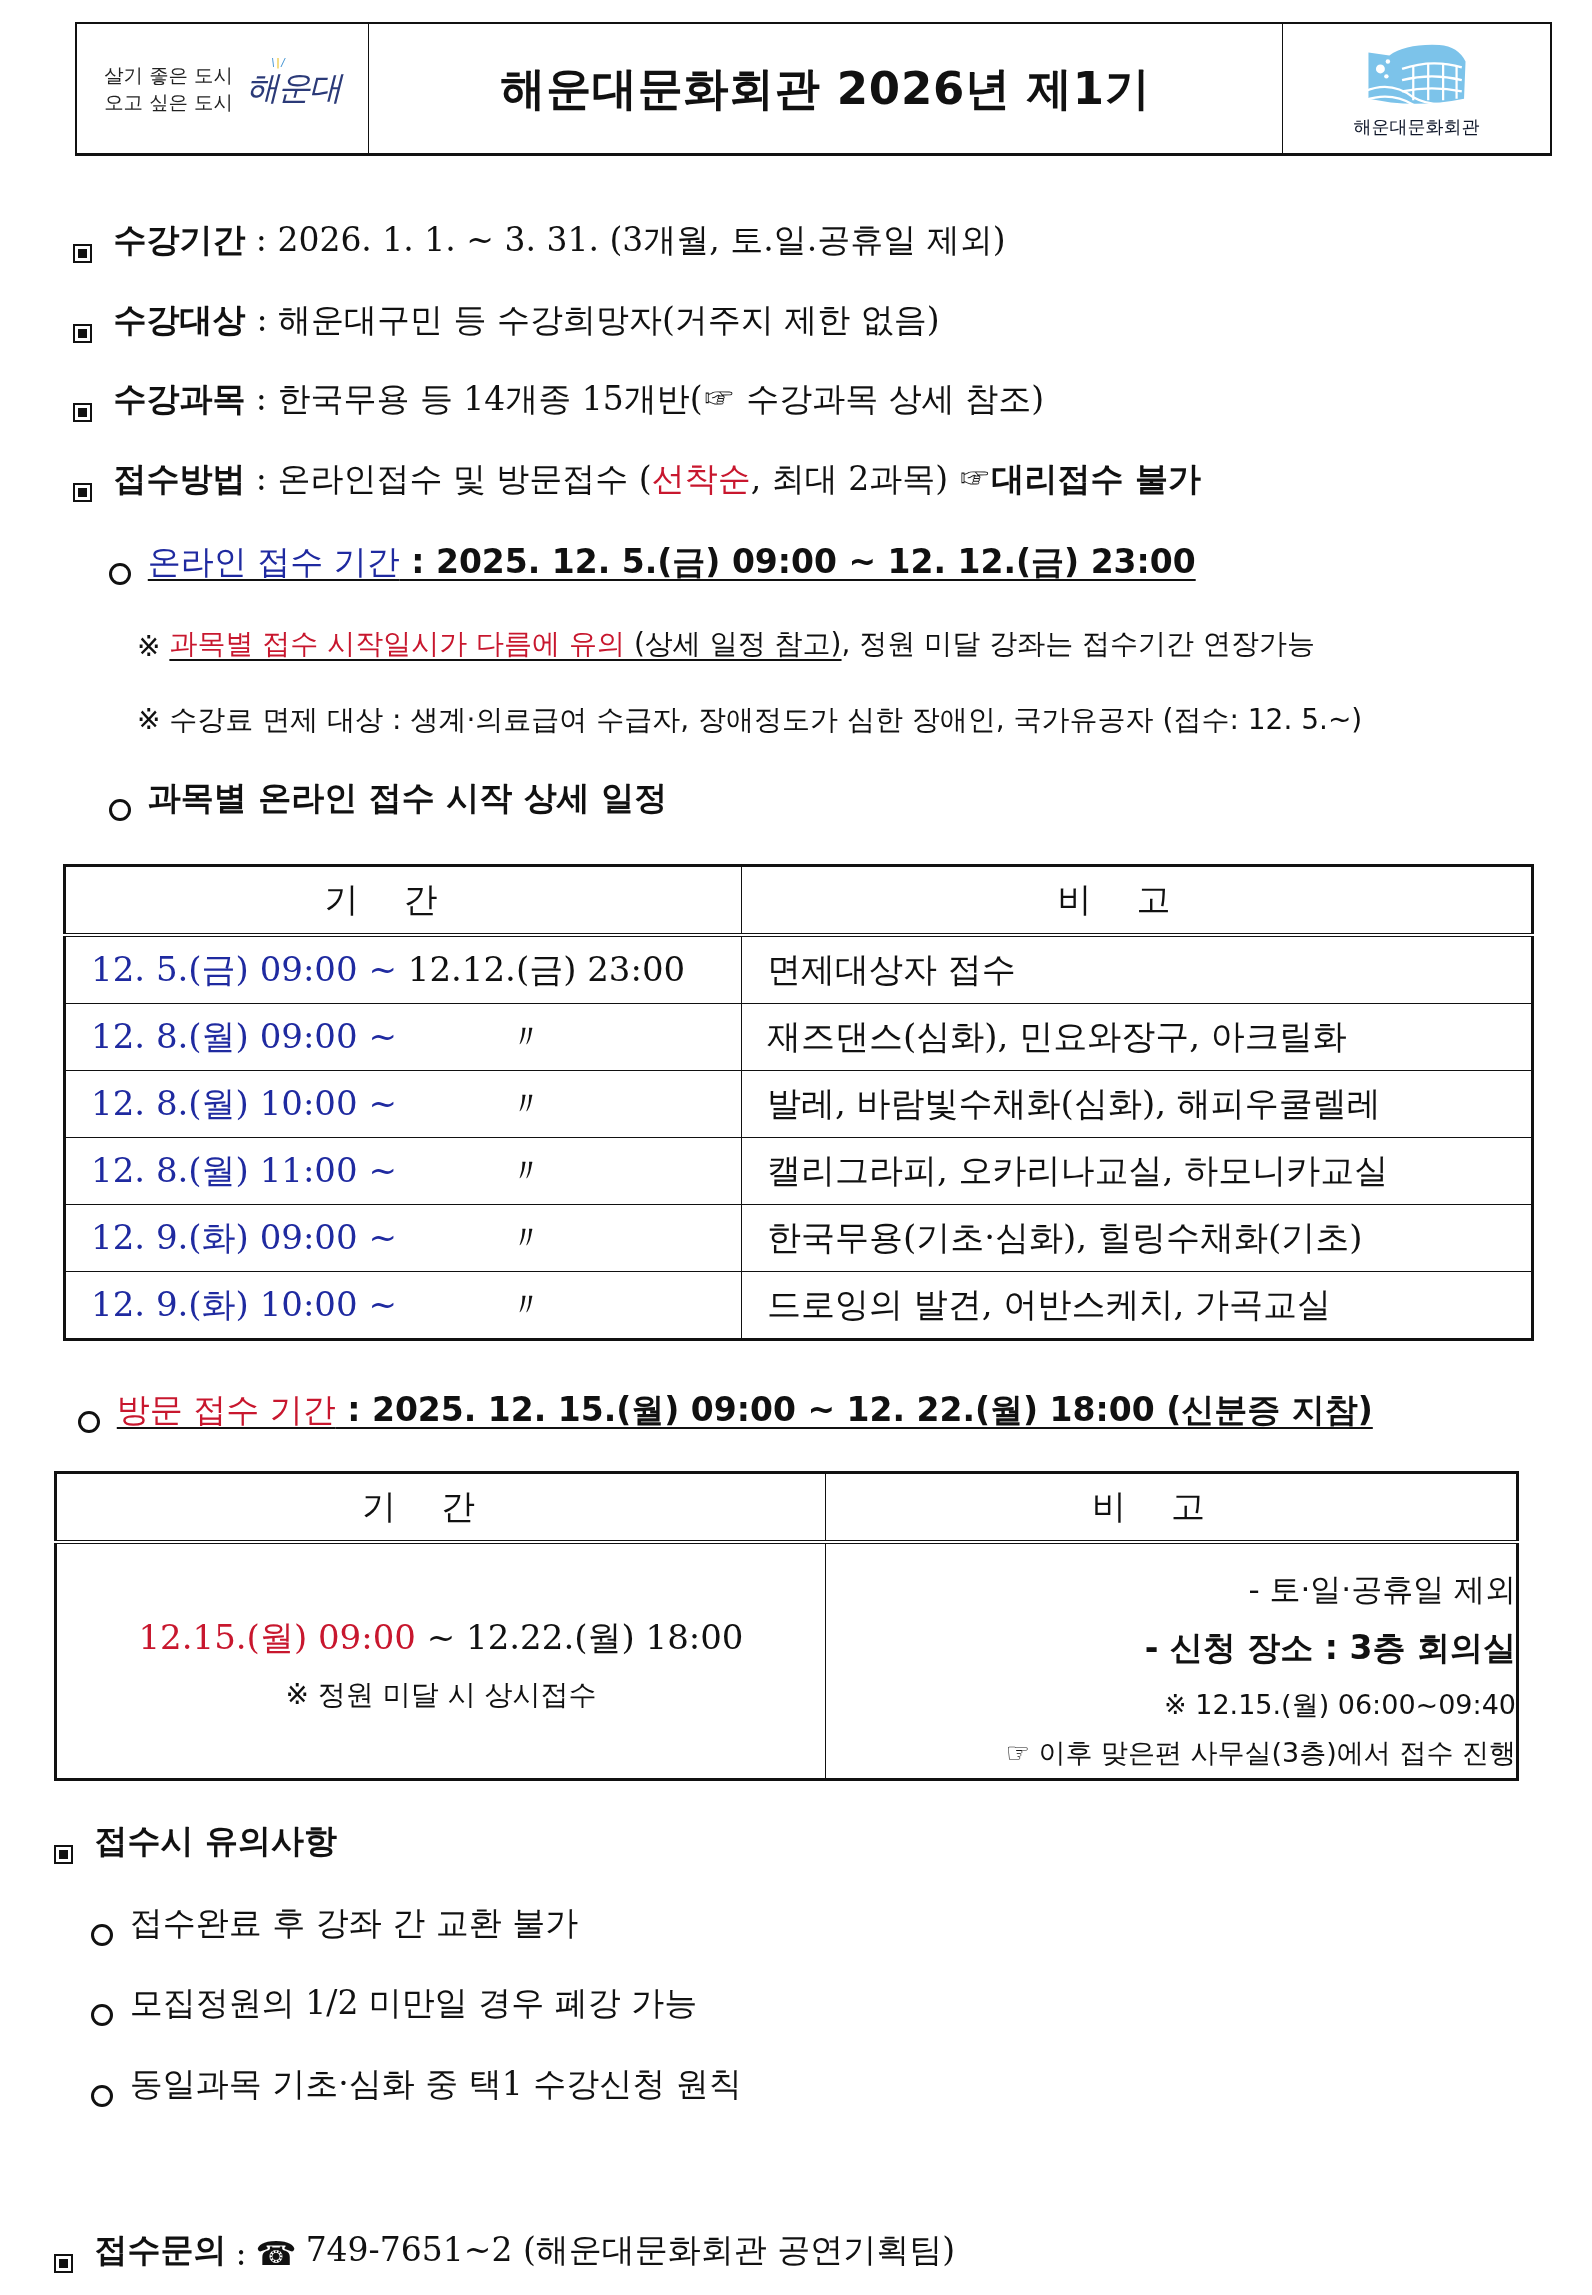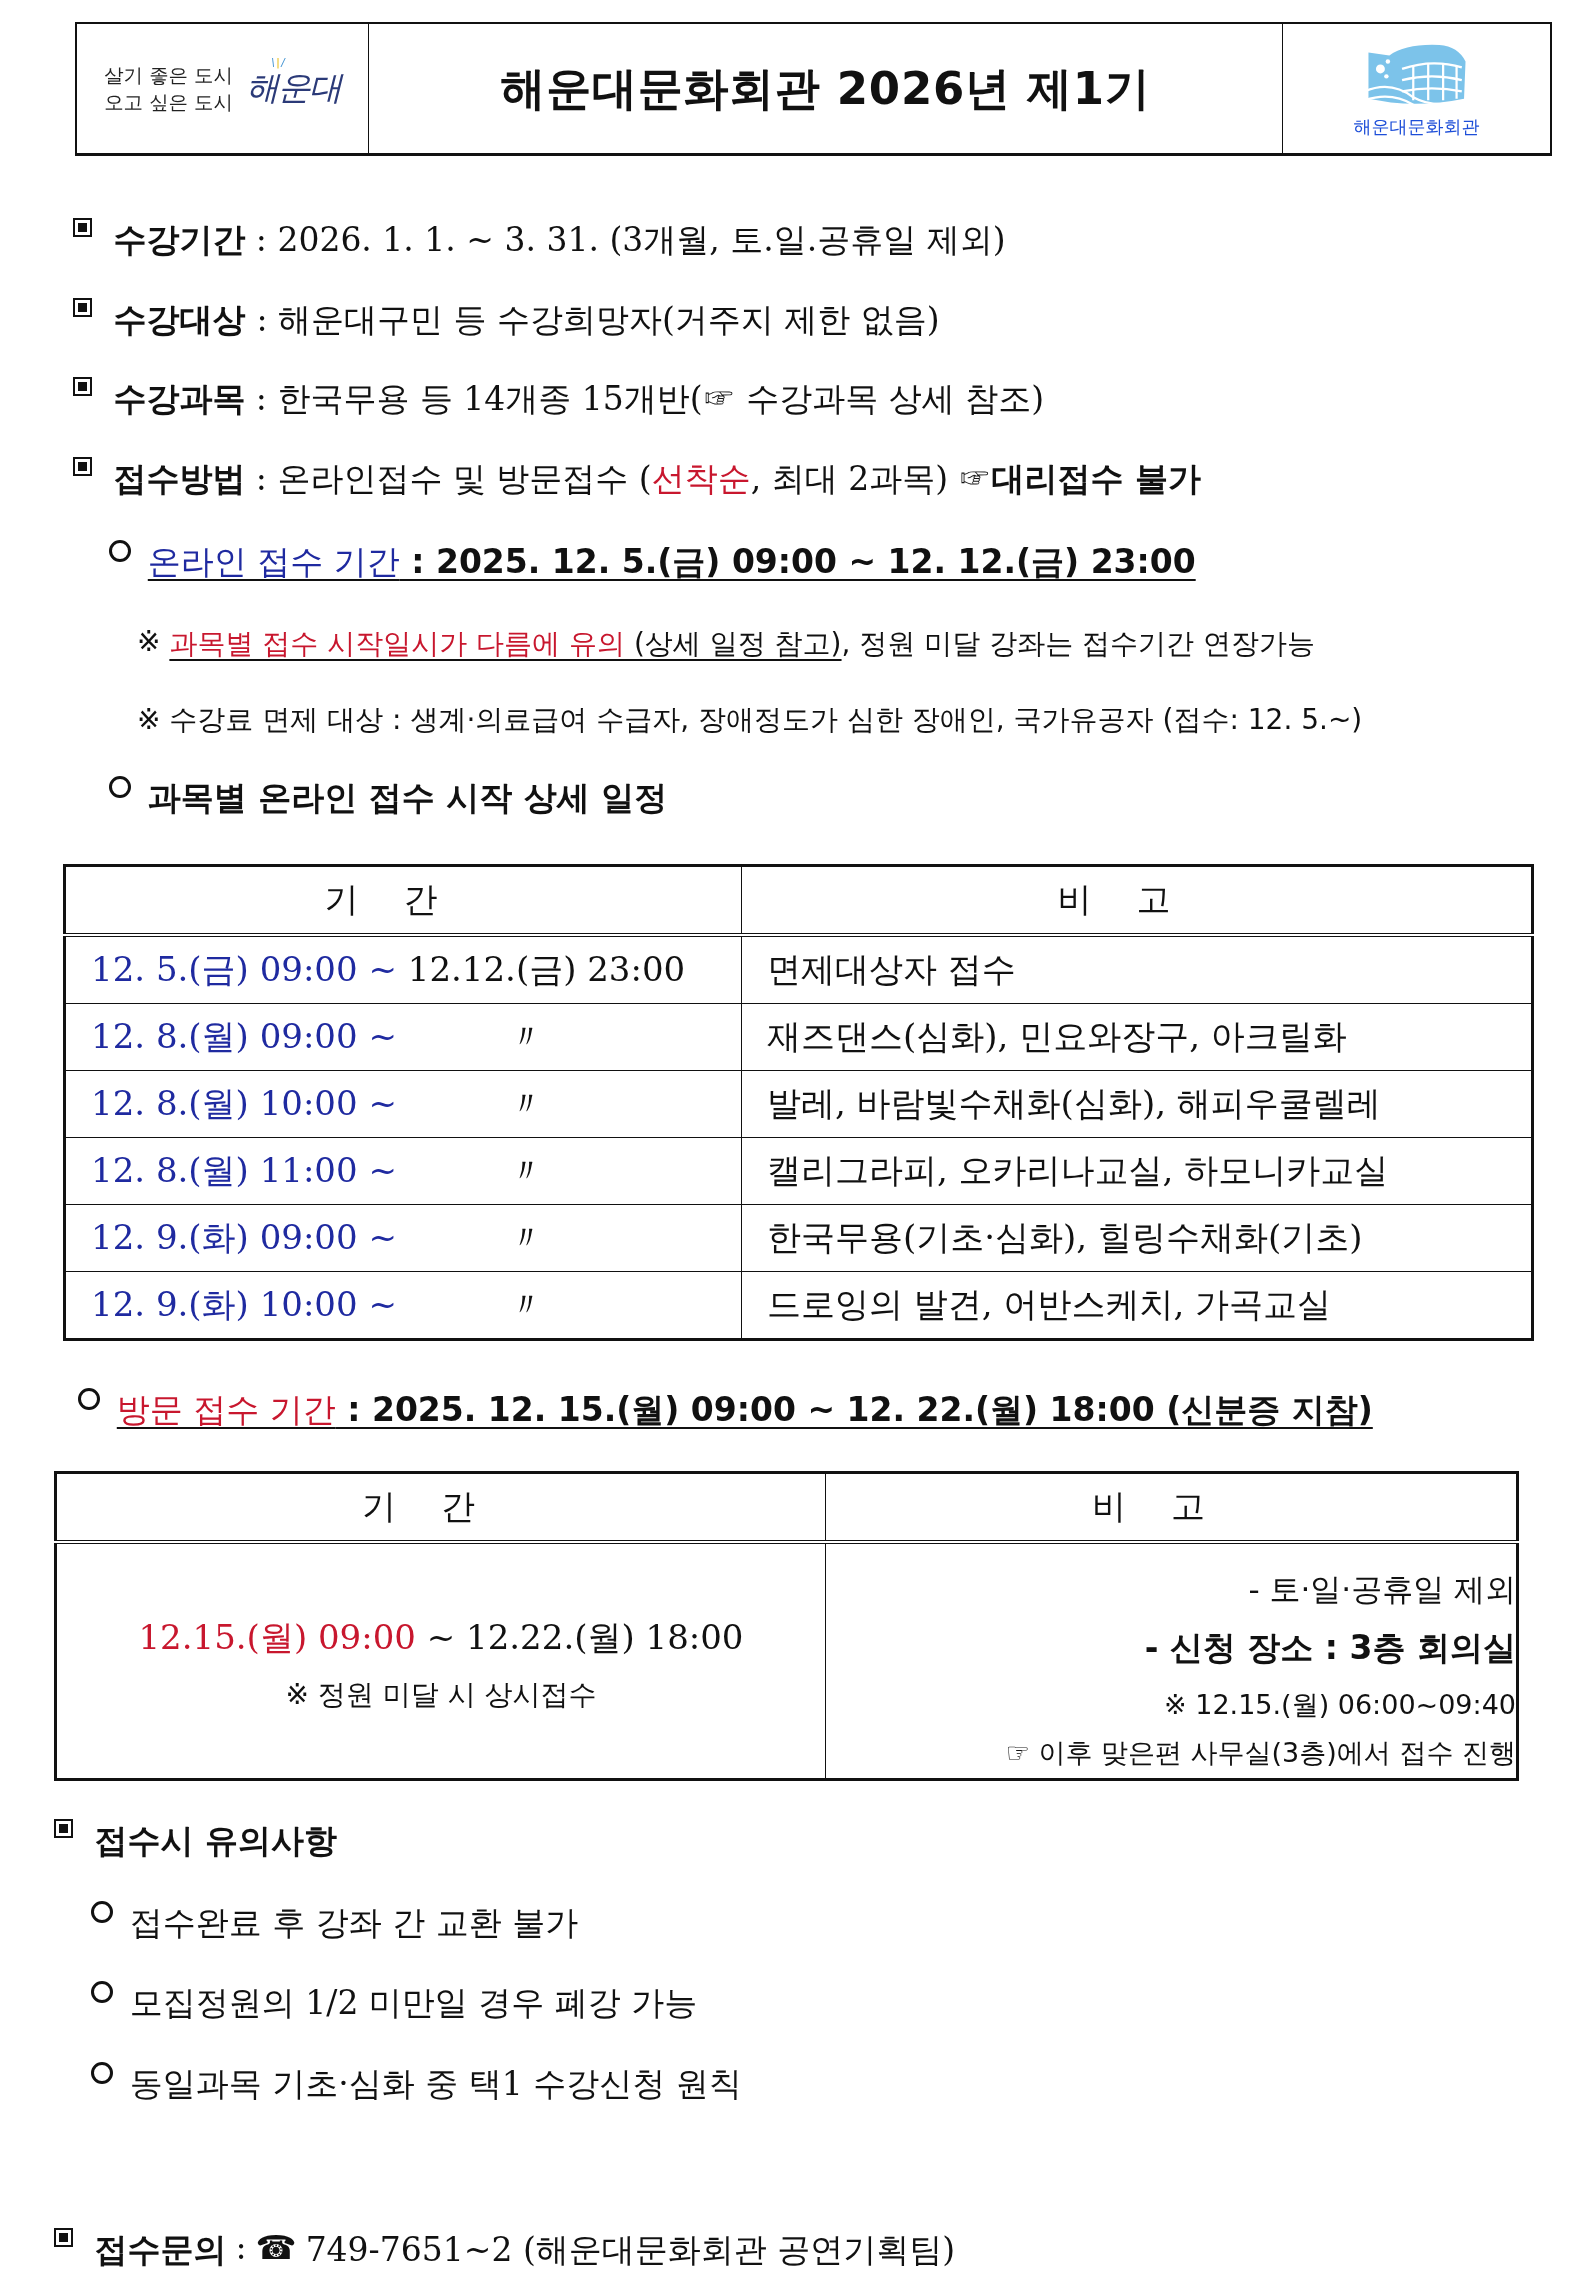--- a/index.html
+++ b/index.html
@@ -8,23 +8,23 @@
   .abs { position:absolute; }
   
   .hdr { left:75px; top:22.4px; width:1477px; height:134px; border:2.2px solid #111; border-bottom-width:3.7px; box-sizing:border-box; display:flex; }
   .hdr-left { width:291px; border-right:1.5px solid #111; display:flex; align-items:center; justify-content:center; gap:13.4px; }
   .slogan { font-family:"DejaVu Sans","Liberation Sans",sans-serif; font-size:19.4px; line-height:27px; color:#222; }
   .city-logo { font-family:"DejaVu Sans",sans-serif; font-size:33px; font-style:italic; color:#2b3a78; position:relative; letter-spacing:-1.5px; }
   .city-logo .ray { position:absolute; top:-10.4px; left:25px; font-size:10.4px; letter-spacing:1.5px; }
   .hdr-mid { flex:1; display:flex; flex-direction:column; align-items:center; justify-content:center;
              font-family:"DejaVu Sans","Liberation Sans",sans-serif; font-weight:bold; font-size:45px; line-height:55px; letter-spacing:0.7px;text-align:center; }
   .hdr-right { width:267px; border-left:1.5px solid #111; display:flex; flex-direction:column; align-items:center; justify-content:center; }
-  .hall-name { font-family:"DejaVu Sans",sans-serif; font-size:18px; margin-top:4.5px; color:#1d4ed8; }
+  .hall-name { font-family:"DejaVu Sans",sans-serif; font-size:18px; margin-top:4.5px; color:#0f172a; }
   
-  .sec { font-size:33px; white-space:nowrap; display:flex; align-items:flex-start; }
+  .sec { font-size:33px; white-space:nowrap; display:flex; align-items:flex-end; }
   .box { display:inline-block; width:19.4px; height:19.4px; border:2.2px solid #111; position:relative; margin-right:21px; box-sizing:border-box; }
   .box::after { content:""; position:absolute; left:3px; top:3px; width:9px; height:9px; background:#111; }
   .bold { font-family:"DejaVu Sans","Liberation Sans",sans-serif; font-weight:bold; }
   .circ { display:inline-block; width:22.4px; height:22.4px; border:3px solid #111; border-radius:50%; box-sizing:border-box; margin-right:16.4px; }
   .blue { color:#1f2aa0; }
   .red { color:#c8172e; }
   .ul { text-decoration:underline; text-underline-offset:6px; text-decoration-thickness:2.2px; }
   .note { font-size:30px; }
   
   table.t { border-collapse:collapse; position:absolute; font-size:34px; }

